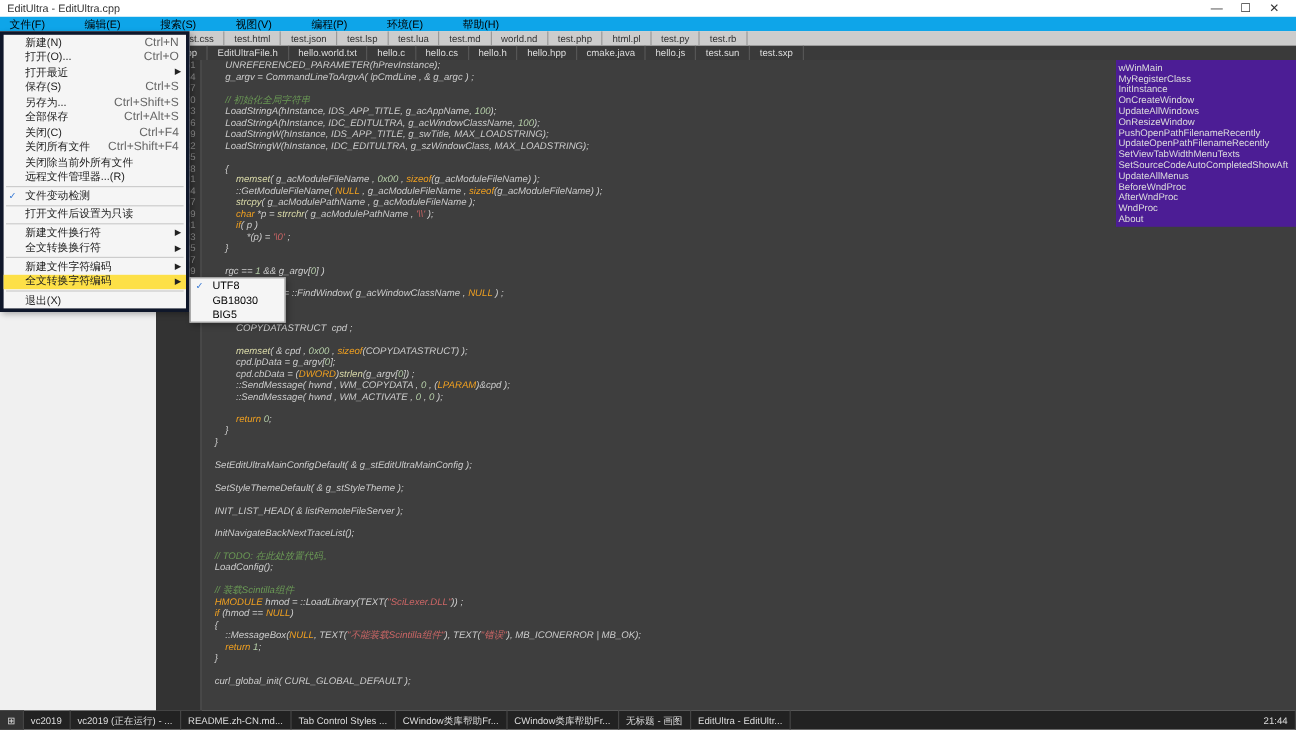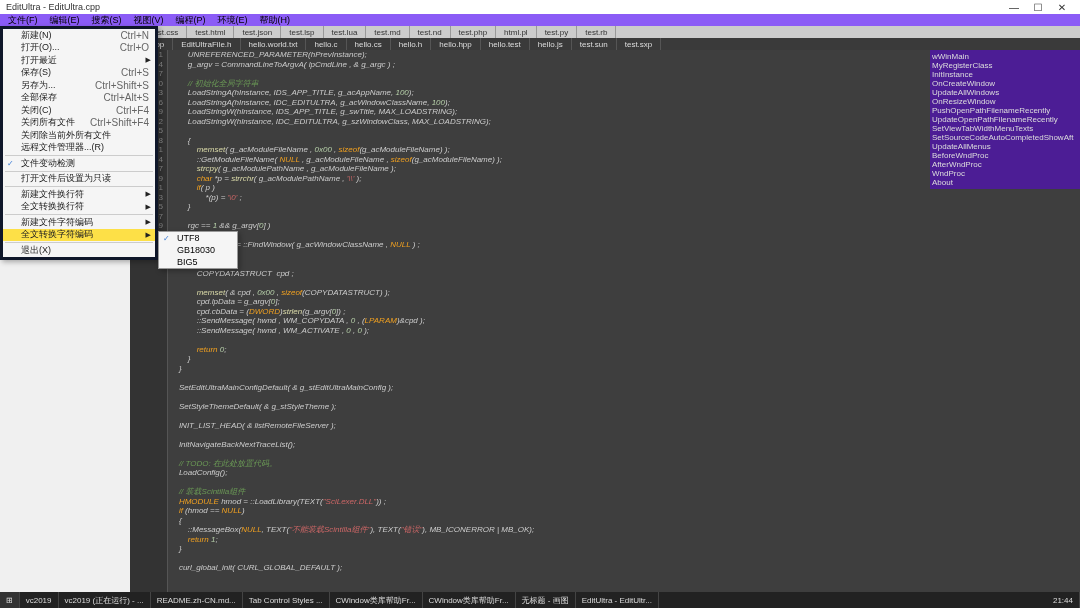--- a/index.html
+++ b/index.html
@@ -1,20 +1,20 @@
 <!DOCTYPE html>
 <html><head>
 <meta charset="utf-8">
 <style>
 * { margin: 0; padding: 0; box-sizing: border-box; font-family: "Microsoft YaHei", Tahoma, sans-serif; }
 html, body { width: 1080px; height: 608px; overflow: hidden; background: #f0f0f0; }
 .titlebar { height: 14px; background: #fff; display: flex; align-items: center; padding: 4px 6px; font-size: 9px; color: #333; }
 .titlebar .spacer { flex: 1; }
 .wbtn { width: 24px; text-align: center; font-size: 10px; color: #333; }
-.menubar { height: 12px; background: #8b5cf6; font-size: 9px; display: flex; align-items: center; padding-left: 2px; color: #000; }
+.menubar { height: 12px; background: #0ea5e9; font-size: 9px; display: flex; align-items: center; padding-left: 2px; color: #000; gap: 21px; }
 .menubar .mitem { padding: 0 6px; }
 .tabs { height: 12px; background: #ccc; display: flex; font-size: 8px; overflow: hidden; }
 .tabs .tab { padding: 0 8px; border-right: 1px solid #999; white-space: nowrap; display: flex; align-items: center; color: #333; }
 .subtabs { height: 12px; background: #3a3a3a; color: #ddd; display: flex; font-size: 8px; overflow: hidden; }
 .subtabs .tab { padding: 0 8px; border-right: 1px solid #555; white-space: nowrap; display: flex; align-items: center; }
 .editor { position: absolute; top: 50px; left: 130px; right: 0; bottom: 16px; background: #3e3e3e; display: flex; font-family: Consolas, "Courier New", monospace; font-size: 8px; line-height: 9.5px; color: #ccc; }
 .gutter { width: 38px; background: #333; color: #888; text-align: right; padding-right: 4px; border-right: 1px solid #555; }
 .code { flex: 1; white-space: pre; overflow: hidden; padding-left: 2px; font-style: italic; }
 .code .kw { color: #f0a020; }
 .code .str { color: #cc6666; }
@@ -61,37 +61,37 @@
 <div class="tabs" id="tabs-top">
     <div class="tab">test.c</div>
     <div class="tab">test.cmake</div>
     <div class="tab">test.cobal</div>
     <div class="tab">test.css</div>
     <div class="tab">test.html</div>
     <div class="tab">test.json</div>
     <div class="tab">test.lsp</div>
     <div class="tab">test.lua</div>
     <div class="tab">test.md</div>
-    <div class="tab">test.nd</div>
+    <div class="tab">world.nd</div>
     <div class="tab">test.php</div>
     <div class="tab">html.pl</div>
     <div class="tab">test.py</div>
     <div class="tab">test.rb</div>
   </div>
 <div class="subtabs" id="tabs-sub">
     <div class="tab">ltra.cpp</div>
     <div class="tab">EditUltra.h</div>
     <div class="tab">EditUltraFile.cpp</div>
     <div class="tab">EditUltraFile.h</div>
     <div class="tab">hello.world.txt</div>
     <div class="tab">hello.c</div>
     <div class="tab">hello.cs</div>
     <div class="tab">hello.h</div>
     <div class="tab">hello.hpp</div>
-    <div class="tab">hello.test</div>
+    <div class="tab">cmake.java</div>
     <div class="tab">hello.js</div>
     <div class="tab">test.sun</div>
     <div class="tab">test.sxp</div>
   </div>
 
 <div class="editor">
   <div class="gutter" id="gutter">59
 60
 61
 62

